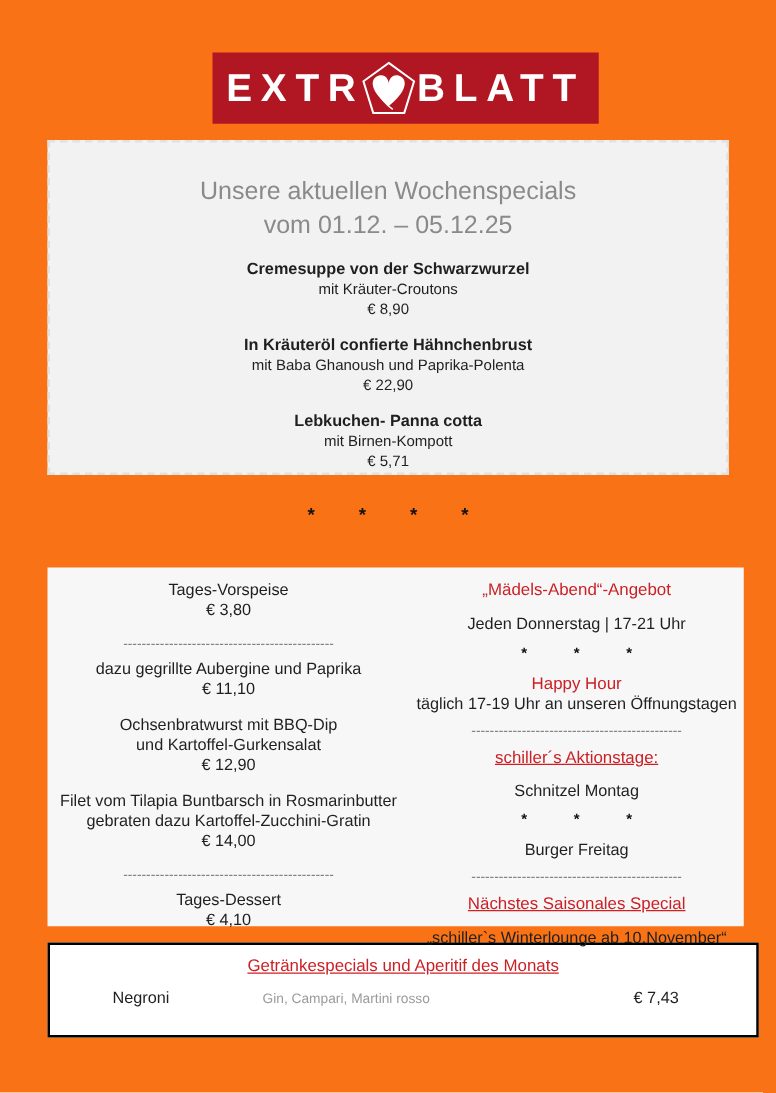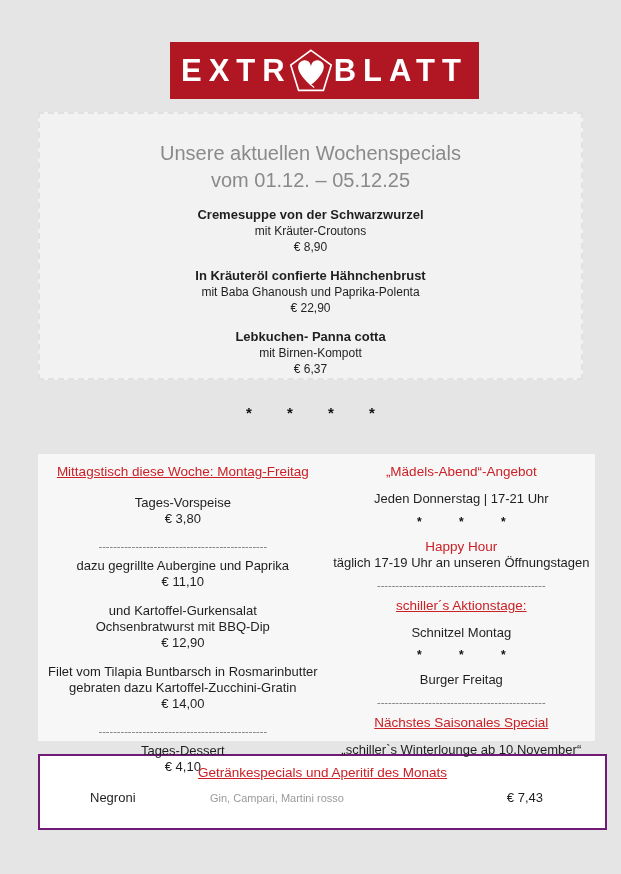--- a/index.html
+++ b/index.html
@@ -6,21 +6,21 @@
     --red:#cb2026;
     --logo-red:#b11723;
   }
   *{margin:0;padding:0;box-sizing:border-box;}
   html,body{background:#fff;}
   body{
     width:621px;height:874px;
     font-family:"Liberation Sans", sans-serif;
     color:#1f1f1f;
   }
-  .page{position:relative;width:621px;height:874px;background:#e5e5e5;overflow:hidden;}
+  .page{position:relative;width:621px;height:874px;background:#f97316;overflow:hidden;}
 
   
   .logo-banner{
     width:309px;height:57px;
     margin:42px 0 0 170px;
     background:var(--logo-red);
     display:flex;align-items:center;justify-content:center;
   }
   .logo-text{
     color:#fff;font-size:31px;font-weight:bold;letter-spacing:7px;
@@ -78,21 +78,21 @@
     font-weight:bold;font-size:12px;word-spacing:34px;
     margin:6px 0 9px 0;color:#111;
   }
   .ev-block{margin-bottom:4px;}
   .col-right .divider{margin:8px 0 6px 0;}
 
   
   .drinks-box{
     margin:13px 14px 0 38px;
     height:76px;
-    border:2px solid #701a75;
+    border:2px solid #000000;
     background:#fff;
     text-align:center;
     padding-top:9px;
   }
   .drinks-heading{font-size:13.5px;margin-bottom:8px;}
   .drink-row{
     display:grid;
     grid-template-columns:120px 1fr 90px;
     padding:0 62px 0 50px;
     align-items:baseline;
@@ -131,46 +131,45 @@
 
     <div class="dish">
       <div class="dish-name">In Kräuteröl confierte Hähnchenbrust</div>
       <div class="dish-desc">mit Baba Ghanoush und Paprika-Polenta</div>
       <div class="dish-price">€ 22,90</div>
     </div>
 
     <div class="dish">
       <div class="dish-name">Lebkuchen- Panna cotta</div>
       <div class="dish-desc">mit Birnen-Kompott</div>
-      <div class="dish-price">€ 6,37</div>
+      <div class="dish-price">€ 5,71</div>
     </div>
   </div>
 
   <div class="stars-separator">* * * *</div>
 
   <div class="middle-section">
 
     <div class="col col-left">
-      <div class="red-heading underlined lunch-heading">Mittagstisch diese Woche: Montag-Freitag</div>
 
       <div class="course">
         <div class="course-line">Tages-Vorspeise</div>
         <div class="course-line">€ 3,80</div>
       </div>
 
       <div class="divider">----------------------------------------------</div>
 
       <div class="course">
         <div class="course-line">dazu gegrillte Aubergine und Paprika</div>
         <div class="course-line">€ 11,10</div>
       </div>
 
       <div class="course">
+        <div class="course-line">Ochsenbratwurst mit BBQ-Dip</div>
         <div class="course-line">und Kartoffel-Gurkensalat</div>
-        <div class="course-line">Ochsenbratwurst mit BBQ-Dip</div>
         <div class="course-line">€ 12,90</div>
       </div>
 
       <div class="course">
         <div class="course-line">Filet vom Tilapia Buntbarsch in Rosmarinbutter</div>
         <div class="course-line">gebraten dazu Kartoffel-Zucchini-Gratin</div>
         <div class="course-line">€ 14,00</div>
       </div>
 
       <div class="divider">----------------------------------------------</div>

